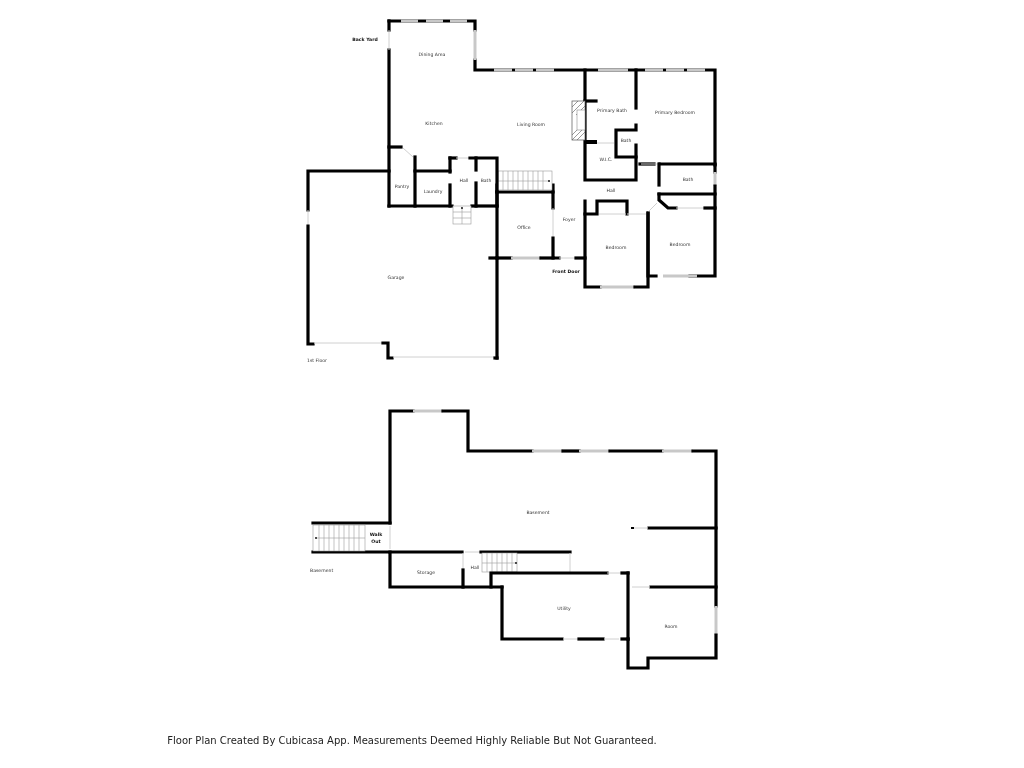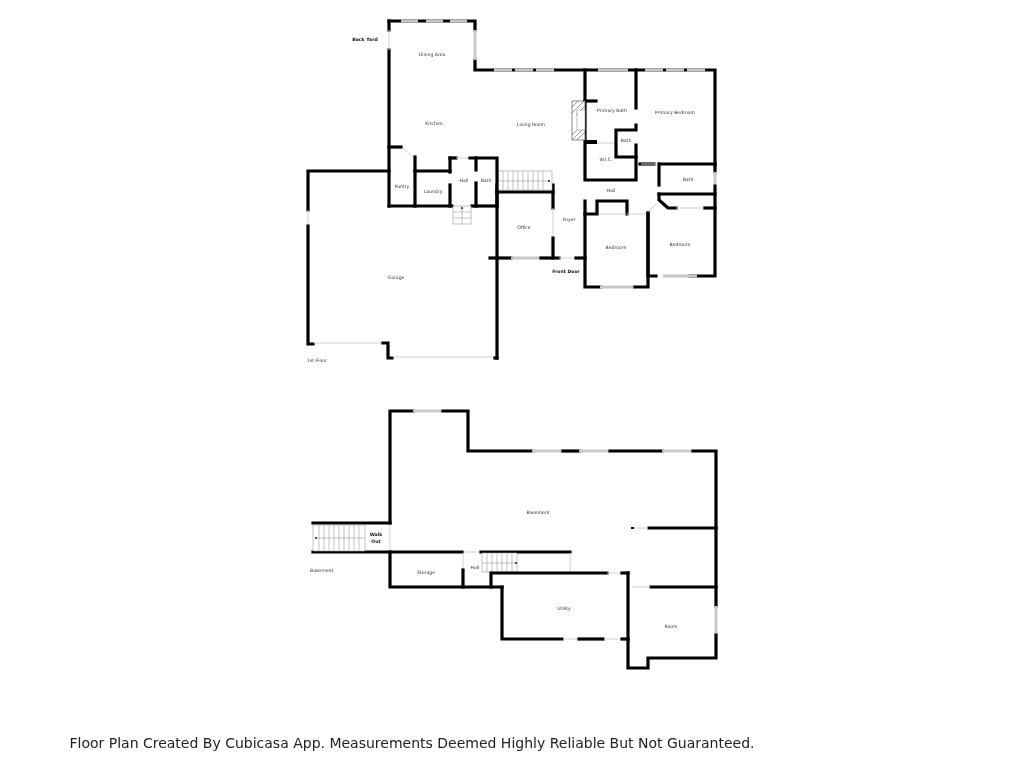--- a/index.html
+++ b/index.html
@@ -7,21 +7,21 @@
   #plan { position: absolute; left: 0; top: 0; width: 1024px; height: 768px; }
   .wall { stroke: #000; stroke-width: 3.2; stroke-linecap: square; fill: none; }
   .window { stroke: #c8c8c8; stroke-width: 3; fill: none; }
   .door { stroke: #d0d0d0; stroke-width: 1; fill: none; }
   .stair { stroke: #9a9a9a; stroke-width: 0.6; fill: none; }
   .hatch { stroke: #555; stroke-width: 0.6; fill: none; }
   .lbl { font-family: "DejaVu Sans", sans-serif; font-size: 4.6px; fill: #333; text-anchor: middle; }
   .lbl-bold { font-weight: bold; fill: #111; }
   .lbl-left { text-anchor: start; }
   #footer { position: absolute; left: 0; width: 824px; top: 735px; text-align: center;
-            font-family: "DejaVu Sans", sans-serif; font-size: 14px; color: #222; }
+            font-family: "DejaVu Sans", sans-serif; font-size: 10px; color: #222; }
 </style>
 </head>
 <body>
 
 <svg id="plan" viewBox="0 0 1024 768" xmlns="http://www.w3.org/2000/svg">
 
   <g>
 
     <path class="wall" d="M389,21 L475,21 L475,30"></path>
     <path class="wall" d="M475,60 L475,70 L715,70 L715,165"></path>

